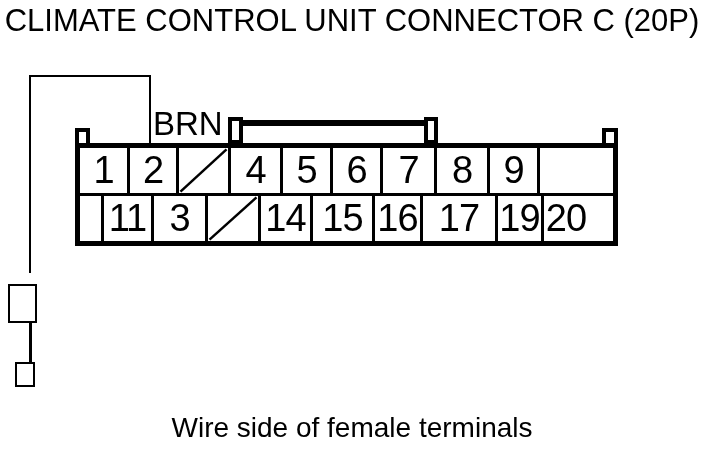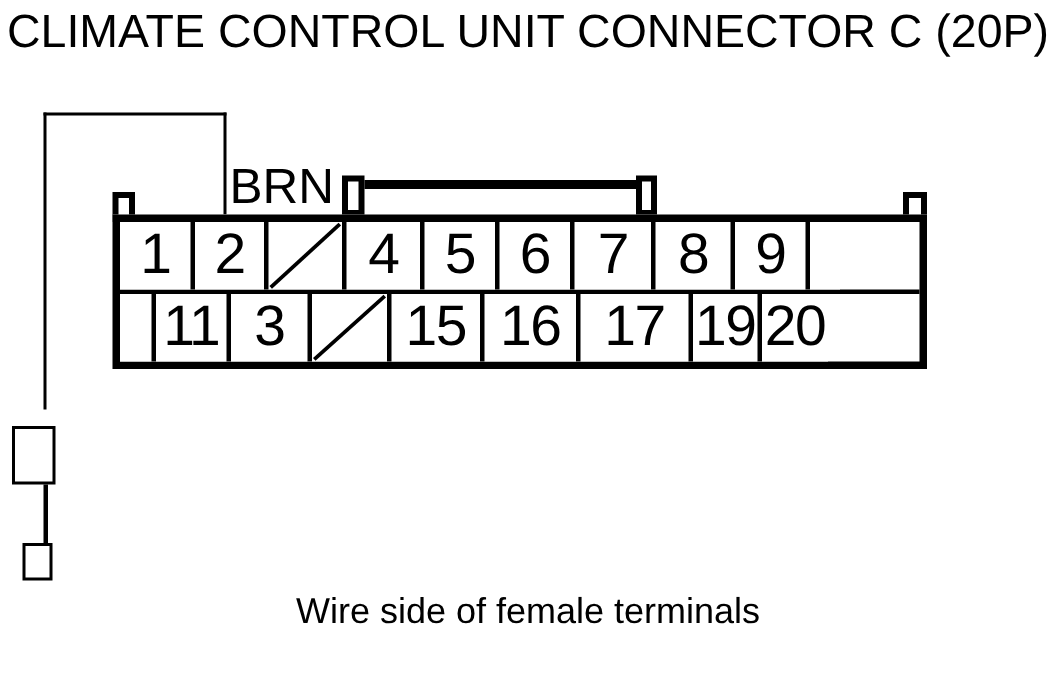--- a/index.html
+++ b/index.html
@@ -5,22 +5,22 @@
   html,body { margin:0; padding:0; background:#fff; }
   .stage {
     position:relative; width:704px; height:452px; background:#ffffff;
     font-family:"Liberation Sans", sans-serif; color:#000; overflow:hidden;
   }
   .title {
     position:absolute; top:4px; left:0; width:100%; text-align:center;
     font-size:31px; line-height:1.1; white-space:nowrap;
   }
   .caption {
-    position:absolute; top:395px; left:0; width:100%; text-align:center;
-    font-size:24px; line-height:1.1; white-space:nowrap;
+    position:absolute; top:413px; left:0; width:100%; text-align:center;
+    font-size:28px; line-height:1.1; white-space:nowrap;
   }
   .brn-label {
     position:absolute; left:153px; top:107px; font-size:33px; line-height:1;
   }
   .wire { position:absolute; background:#000; }
   .wire-h      { left:29px;  top:75px;  width:122px; height:2px; }
   .wire-v-left { left:29px;  top:75px;  width:2px;   height:198px; }
   .wire-v-brn  { left:149px; top:75px;  width:2px;   height:68px; }
   .wire-v-low  { left:29px;  top:323px; width:3px;   height:39px; }
   .comp-box {
@@ -97,22 +97,23 @@
 
     <div class="row row-bottom">
       <div class="cell" style="width:21px"></div>
       <div class="cell" style="width:50px">11</div>
       <div class="cell" style="width:54px">3</div>
       <div class="cell" style="width:53px">
         <svg class="slash-svg" viewBox="0 0 100 100" preserveAspectRatio="none">
           <line x1="3" y1="97" x2="97" y2="3" stroke="#000" stroke-width="2.5" vector-effect="non-scaling-stroke"></line>
         </svg>
       </div>
+      <div class="cell" style="width:52px">14</div>
       <div class="cell" style="width:62px">15</div>
-      <div class="cell" style="width:64px">16</div>
+      <div class="cell" style="width:48px">16</div>
       <div class="cell" style="width:75px">17</div>
       <div class="cell" style="width:46px">19</div>
       <div class="cell" style="width:47px">20</div>
     </div>
 
   </div>
 
   <div class="caption">Wire side of female terminals</div>
 
 </div>

